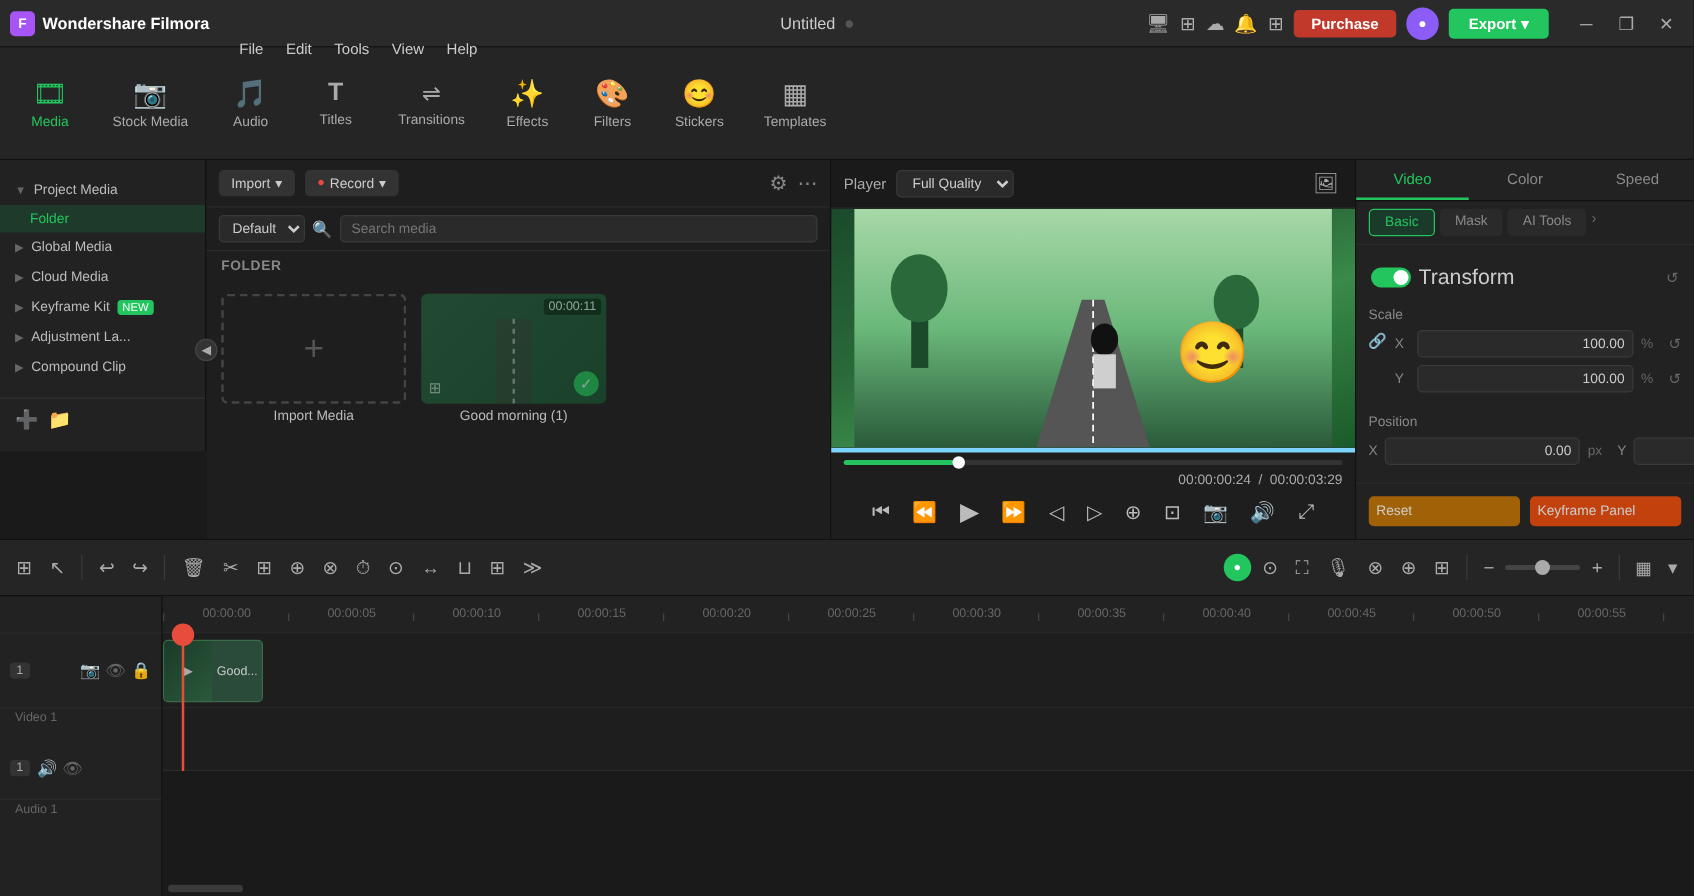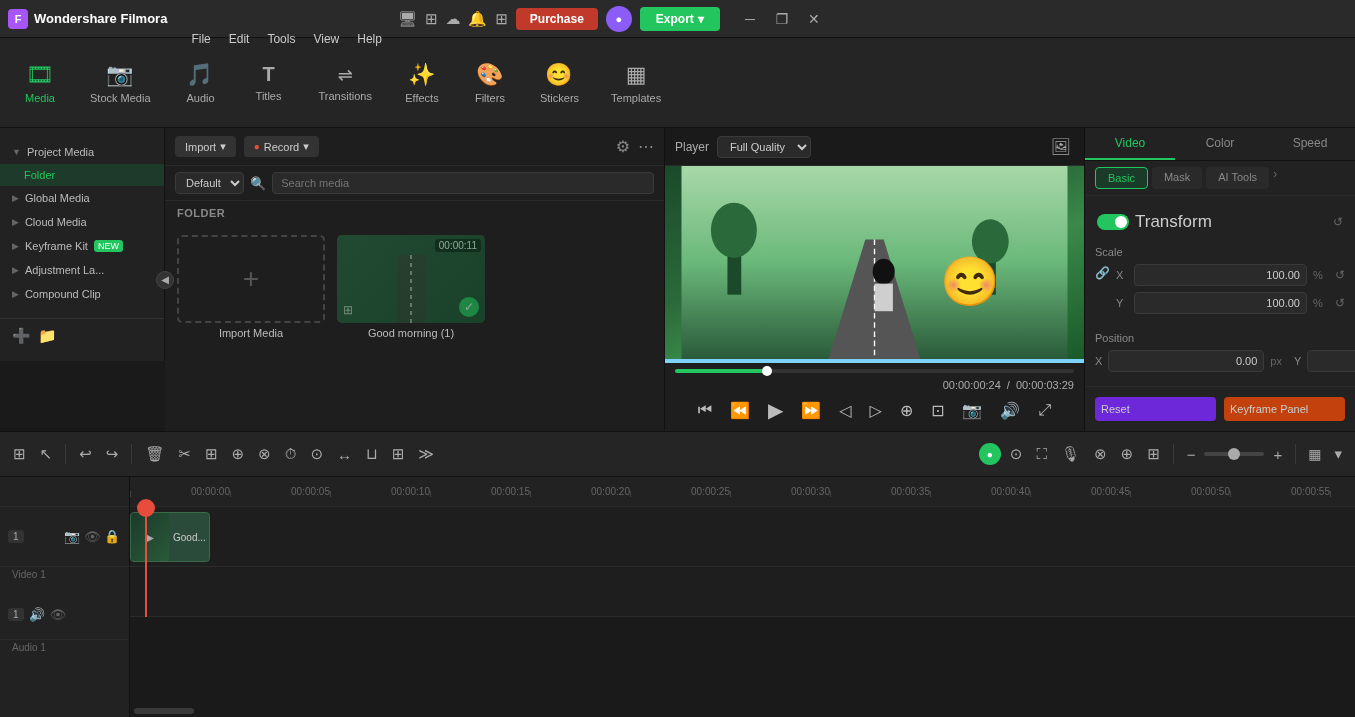--- a/index.html
+++ b/index.html
@@ -94,21 +94,21 @@
     .toggle-sw::after { content: ''; position: absolute; right: 2px; top: 2px; width: 12px; height: 12px; background: #fff; border-radius: 50%; }
     .prop-section { margin-bottom: 12px; }
     .prop-label { color: #888; font-size: 11px; margin-bottom: 6px; }
     .prop-row { display: flex; align-items: center; gap: 6px; margin-bottom: 6px; }
     .prop-row .axis-label { color: #888; font-size: 11px; width: 12px; }
     .prop-input { background: #2a2a2a; border: 1px solid #3a3a3a; color: #ccc; padding: 4px 6px; border-radius: 4px; font-size: 11px; flex: 1; text-align: right; }
     .prop-unit { color: #666; font-size: 11px; width: 16px; }
     .reset-icon { color: #666; font-size: 12px; cursor: pointer; }
     .rpanel-footer { display: flex; gap: 8px; padding: 10px; border-top: 1px solid #2a2a2a; }
     .rpanel-footer button { flex: 1; padding: 6px; border: none; border-radius: 4px; font-size: 11px; cursor: pointer; }
-    .btn-reset { background: #6d28d9; color: #ccc; }
+    .btn-reset { background: #a16207; color: #ccc; }
     .btn-keyframe { background: #c2410c; color: #ccc; border: 1px solid #3a3a3a; }
     .chevron-icon { color: #666; font-size: 12px; cursor: pointer; }
 
     
     #timeline-toolbar {
       height: 46px; background: #252525; border-top: 1px solid #111; border-bottom: 1px solid #111;
       display: flex; align-items: center; gap: 4px; padding: 0 8px;
     }
     .tl-btn { color: #aaa; cursor: pointer; font-size: 15px; padding: 4px 5px; border-radius: 3px; }
     .tl-divider { width: 1px; height: 20px; background: #3a3a3a; margin: 0 4px; }
@@ -122,21 +122,21 @@
     
     #timeline { height: 240px; background: #1a1a1a; display: flex; overflow: hidden; }
     #tl-left { width: 130px; background: #222; border-right: 1px solid #111; flex-shrink: 0; }
     .tl-track-label { height: 60px; display: flex; align-items: center; padding: 0 8px; gap: 6px; border-bottom: 1px solid #2a2a2a; color: #aaa; font-size: 11px; }
     .tl-track-label .track-icons { display: flex; gap: 4px; }
     .tl-track-label .track-icons span { color: #666; font-size: 13px; cursor: pointer; }
     .tl-track-label.audio-label { height: 50px; }
     #tl-right { flex: 1; overflow-x: auto; position: relative; }
     .tl-ruler { height: 30px; background: #222; border-bottom: 1px solid #2a2a2a; position: relative; display: flex; align-items: center; }
     .tl-ruler-marks { display: flex; font-size: 10px; color: #666; padding: 0 0; width: max-content; }
-    .tl-ruler-mark { width: 100px; text-align: right; padding-left: 2px; position: relative; }
+    .tl-ruler-mark { width: 100px; text-align: center; padding-left: 2px; position: relative; }
     .tl-ruler-mark::before { content: ''; position: absolute; bottom: 0; left: 0; width: 1px; height: 6px; background: #444; }
     .tl-tracks { position: relative; }
     .tl-track { height: 60px; border-bottom: 1px solid #2a2a2a; position: relative; background: #1e1e1e; }
     .tl-track.audio-track { height: 50px; }
     .tl-playhead { position: absolute; top: 0; left: 15px; width: 2px; height: 100%; background: #e74c3c; z-index: 10; }
     .tl-playhead-head { position: absolute; top: -8px; left: -8px; width: 18px; height: 18px; background: #e74c3c; border-radius: 50%; display: flex; align-items: center; justify-content: center; }
     .tl-clip { position: absolute; top: 5px; left: 0; width: 80px; height: 50px; border-radius: 4px; background: #2a5a3a; border: 1px solid #3a7a4a; overflow: hidden; display: flex; align-items: center; }
     .tl-clip-thumb { width: 40px; height: 100%; object-fit: cover; background: linear-gradient(135deg, #1a3a2a, #2a5a3a); flex-shrink: 0; display: flex; align-items: center; justify-content: center; font-size: 10px; }
     .tl-clip-info { padding: 2px 4px; font-size: 10px; color: #ccc; overflow: hidden; }
 
@@ -154,20 +154,24 @@
   <div class="app-logo">
     <div class="logo-icon">F</div>
     <span>Wondershare Filmora</span>
   </div>
   <div class="menu-items">
     <span>File</span>
     <span>Edit</span>
     <span>Tools</span>
     <span>View</span>
     <span>Help</span>
+  </div>
+  <div class="title-center">
+    <span>Untitled</span>
+    <span style="font-size:13px;color:#555;">⏺</span>
   </div>
   <div class="title-icons">
     <span style="font-size:15px;color:#aaa;">🖥</span>
     <span style="font-size:15px;color:#aaa;">⊞</span>
     <span style="font-size:15px;color:#aaa;">☁</span>
     <span style="font-size:15px;color:#aaa;">🔔</span>
     <span style="font-size:15px;color:#aaa;">⊞</span>
   </div>
   <button class="purchase-btn">Purchase</button>
   <div class="avatar">●</div>

